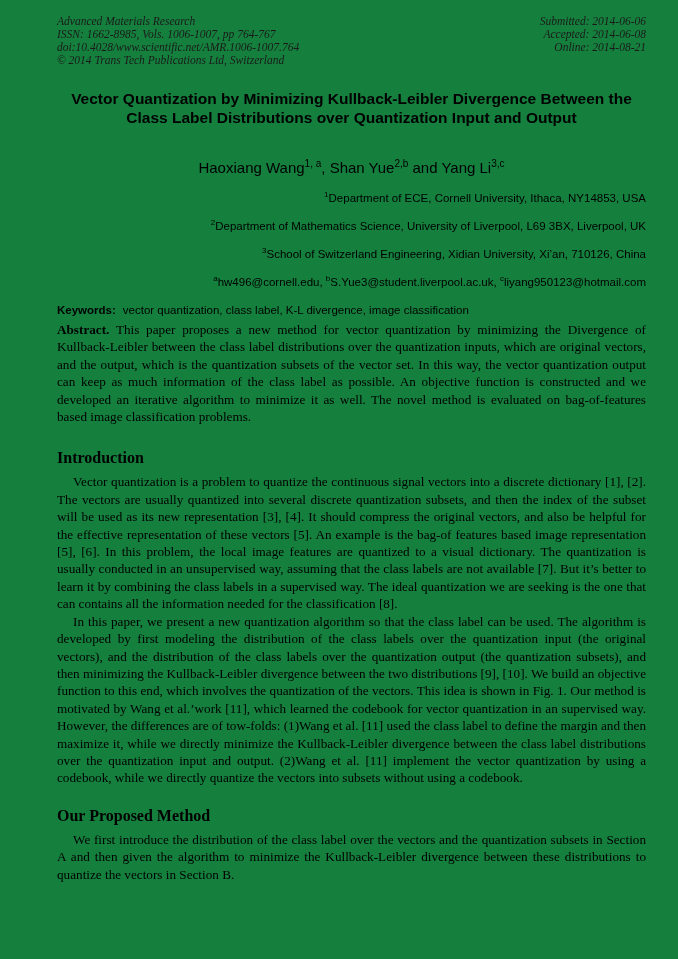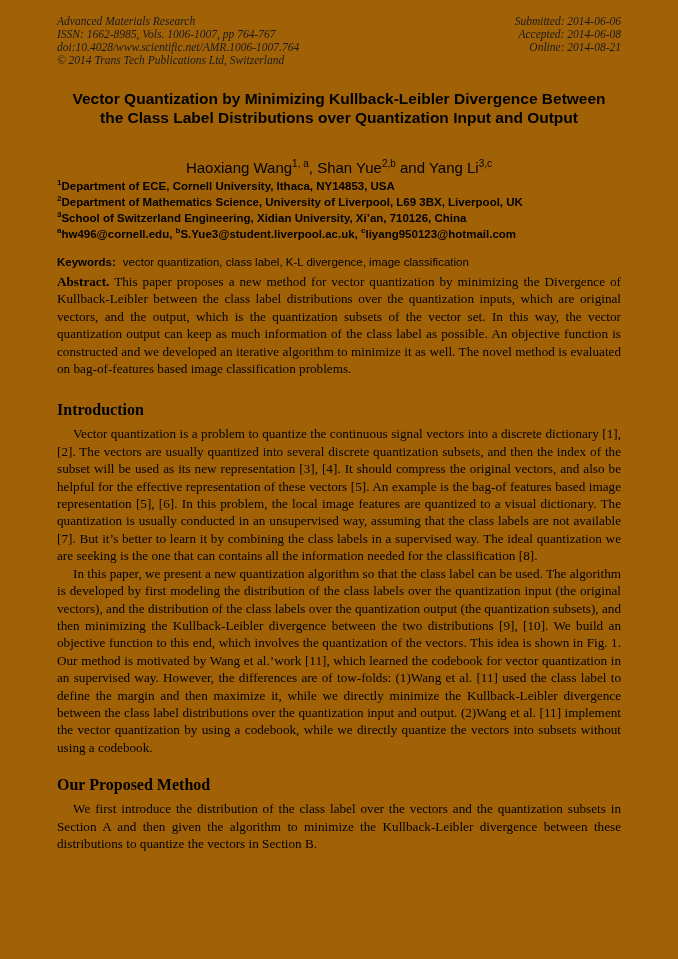--- a/index.html
+++ b/index.html
@@ -4,24 +4,24 @@
 <style>
   html, body {
     margin: 0;
     padding: 0;
     background: #ffffff;
   }
   .page {
     position: relative;
     width: 678px;
     height: 959px;
-    background: #a16207;
+    background: #15803d;
     color: #000000;
     box-sizing: border-box;
-    padding: 15px 57px 0 57px;
+    padding: 15px 32px 0 57px;
     overflow: hidden;
   }
   
   .header {
     display: flex;
     justify-content: space-between;
     font-family: "Liberation Serif", serif;
     font-style: italic;
     font-size: 11.5px;
     line-height: 13px;
@@ -43,23 +43,22 @@
     text-align: center;
     margin-top: 32px;
   }
   .authors sup {
     font-size: 10px;
     line-height: 0;
   }
   .affiliation, .emails {
     font-family: "Liberation Sans", sans-serif;
     font-size: 11.5px;
-    text-align: left;
-    margin-top: 4px;
-    font-weight: bold;
+    text-align: right;
+    margin-top: 16px;
   }
   .affiliation sup, .emails sup {
     font-size: 8px;
     line-height: 0;
   }
   
   .keywords {
     font-family: "Liberation Sans", sans-serif;
     font-size: 11.5px;
     margin-top: 16px;

